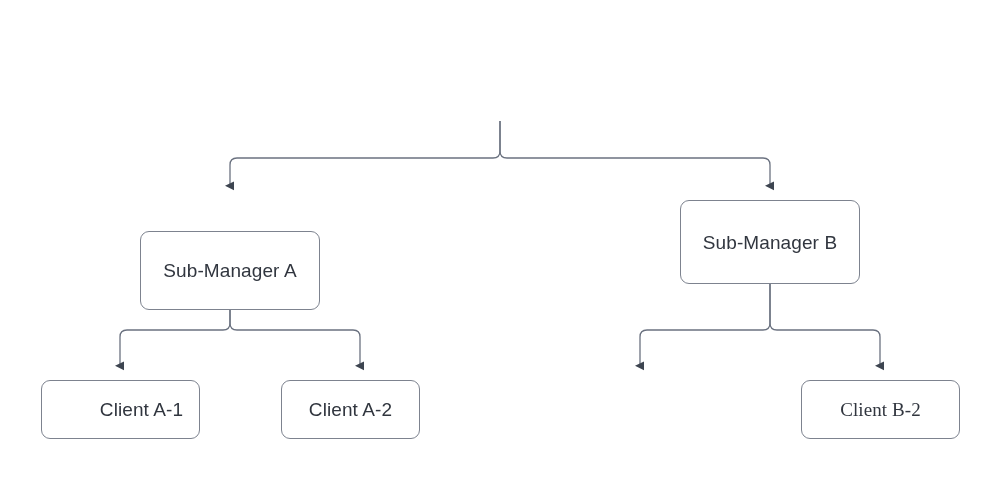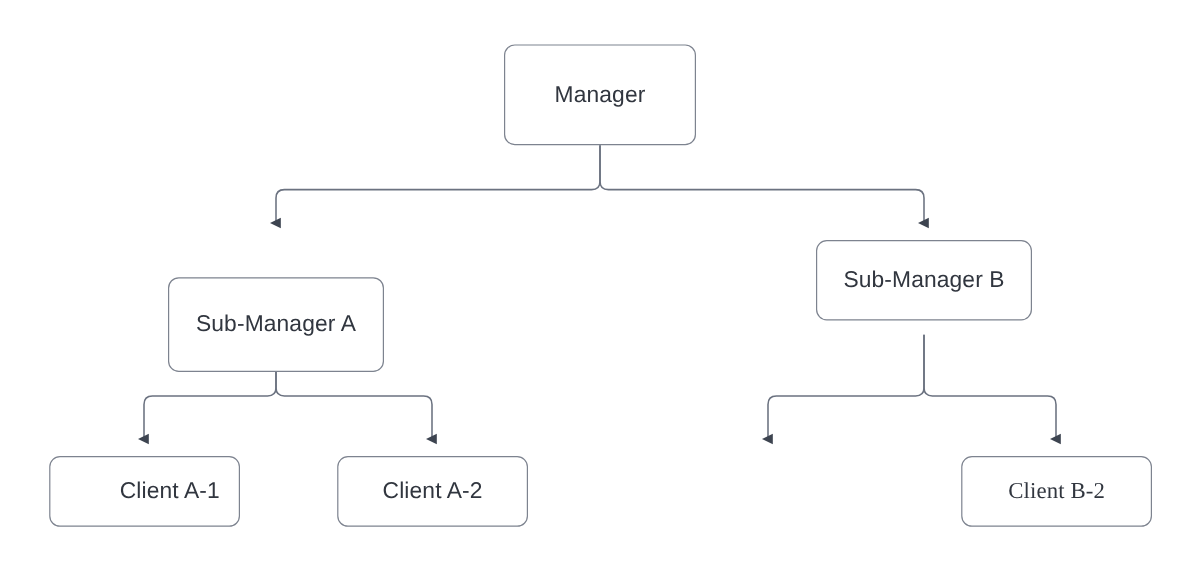--- a/index.html
+++ b/index.html
@@ -39,23 +39,23 @@
   .node-label {
     color: #31363f;
     font-size: 19px;
     line-height: 1;
     letter-spacing: 0.1px;
     white-space: nowrap;
     font-weight: 400;
   }
   .node-root   { left: 420px; top: 37px;  width: 160px; height: 84px; }
   .node-sub-a  { left: 140px; top: 200px; width: 180px; height: 79px; margin-top: 31px; }
-  .node-sub-b  { left: 680px; top: 200px; width: 180px; height: 67px; }
+  .node-sub-b  { left: 680px; top: 200px; width: 180px; height: 84px; }
   .node-a1     { left: 41px;  top: 380px; width: 159px; height: 59px; padding-left: 42px; }
-  .node-a2     { left: 281px; top: 380px; width: 159px; height: 59px; }
+  .node-a2     { left: 281px; top: 380px; width: 139px; height: 59px; }
   .node-b1     { left: 561px; top: 380px; width: 159px; height: 59px; }
   .node-b2     { left: 801px; top: 380px; width: 159px; height: 59px; font-family: Liberation Serif, serif; }
 </style>
 </head>
 <body>
 
 <div id="canvas">
 
   <svg id="edges" viewBox="0 0 1000 480" width="1000" height="480" xmlns="http://www.w3.org/2000/svg">
     <defs>
@@ -73,23 +73,20 @@
       <path d="M 230 279 L 230 323 Q 230 330 223 330 L 127 330 Q 120 330 120 337 L 120 366" marker-end="url(#arrowhead)"></path>
 
       <path d="M 230 279 L 230 323 Q 230 330 237 330 L 353 330 Q 360 330 360 337 L 360 366" marker-end="url(#arrowhead)"></path>
 
       <path d="M 770 279 L 770 323 Q 770 330 763 330 L 647 330 Q 640 330 640 337 L 640 366" marker-end="url(#arrowhead)"></path>
 
       <path d="M 770 279 L 770 323 Q 770 330 777 330 L 873 330 Q 880 330 880 337 L 880 366" marker-end="url(#arrowhead)"></path>
     </g>
   </svg>
 
-  <div class="node node-root">
-    <span class="node-label">Manager</span>
-  </div>
 
   <div class="node node-sub-a">
     <span class="node-label">Sub-Manager A</span>
   </div>
 
   <div class="node node-sub-b">
     <span class="node-label">Sub-Manager B</span>
   </div>
 
   <div class="node node-a1">

